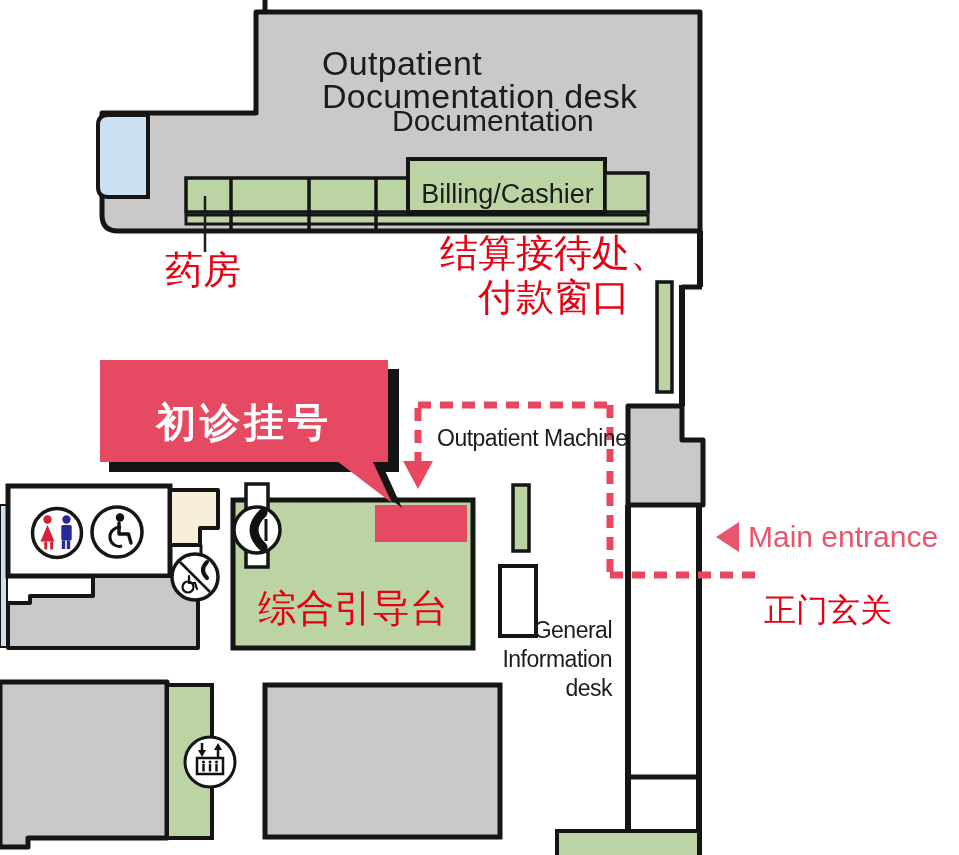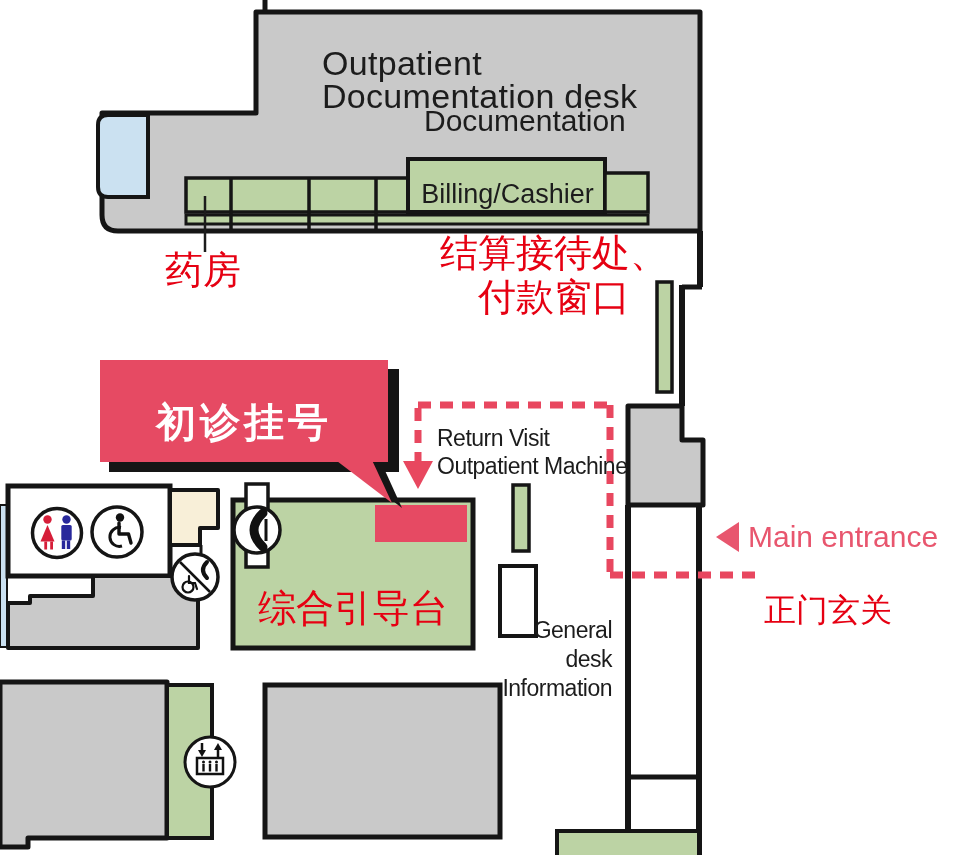--- a/index.html
+++ b/index.html
@@ -4,21 +4,21 @@
 <style>
   html,body{margin:0;padding:0;background:#ffffff;}
   #stage{position:relative;width:959px;height:855px;background:#ffffff;overflow:hidden;
          font-family:"Liberation Sans", sans-serif;}
   #plan{position:absolute;left:0;top:0;}
   .lbl{position:absolute;z-index:5;white-space:nowrap;}
   .black{color:#1c1c1c;}
   .red{color:#e60012;font-weight:normal;}
   .pink{color:#e8566e;}
   .lbl-outpatient{left:322px;top:23px;font-size:34px;line-height:33px;letter-spacing:.3px;margin-top:24px;}
-  .lbl-documentation{left:392px;top:104px;font-size:30px;margin-left:32px;}
+  .lbl-documentation{left:392px;top:104px;font-size:30px;}
   .lbl-billing{left:408px;top:179px;width:199px;text-align:center;font-size:27px;}
   .lbl-pharmacy{left:165px;top:245px;font-size:38px;}
   .lbl-billing-zh{left:398px;top:231px;width:312px;text-align:center;font-size:38px;line-height:44px;}
   .lbl-first-visit{left:100px;top:360px;width:288px;height:124px;display:flex;align-items:center;
       justify-content:center;font-size:40px;font-weight:bold;color:#ffffff;letter-spacing:4px;}
   .lbl-return{left:437px;top:424px;font-size:23px;line-height:28px;letter-spacing:-0.5px;}
   .lbl-info-zh{left:240px;top:583px;width:226px;text-align:center;font-size:38px;}
   .lbl-general{left:455px;top:616px;width:157px;text-align:right;font-size:23px;line-height:29px;letter-spacing:-0.5px;}
   .lbl-main-entrance{left:748px;top:520px;font-size:30px;}
   .lbl-entrance-zh{left:764px;top:553px;font-size:32px;margin-top:36px;}
@@ -156,29 +156,28 @@
 <div class="lbl red lbl-pharmacy">药房</div>
 
 <div class="lbl red lbl-billing-zh">
   <div>结算接待处、</div>
   <div>付款窗口</div>
 </div>
 
 <div class="lbl lbl-first-visit">初诊挂号</div>
 
 <div class="lbl black lbl-return">
-  <div>Return Visit</div>
   <div>Outpatient Machine</div>
 </div>
 
 <div class="lbl red lbl-info-zh">综合引导台</div>
 
 <div class="lbl black lbl-general">
   <div>General</div>
+  <div>Information</div>
   <div>desk</div>
-  <div>Information</div>
 </div>
 
 <div class="lbl pink lbl-main-entrance">Main entrance</div>
 
 <div class="lbl red lbl-entrance-zh">正门玄关</div>
 
 </div>
 
 </body></html>

